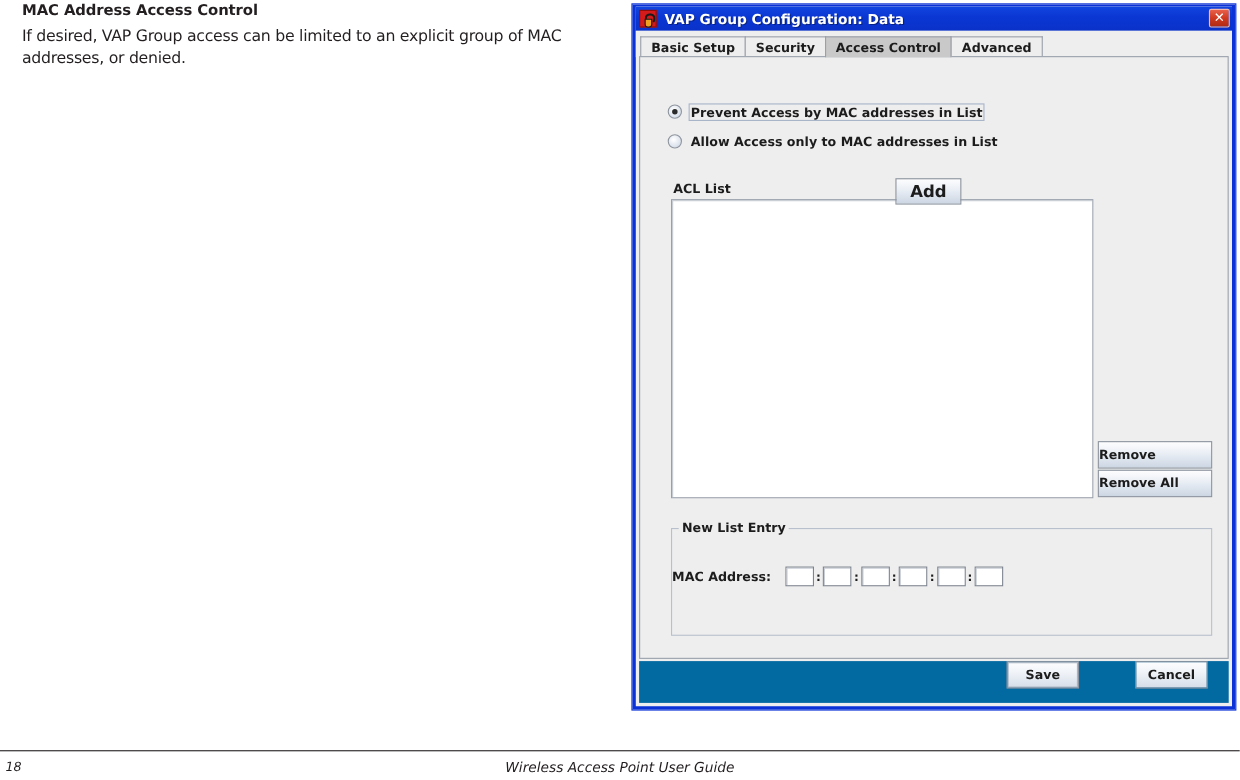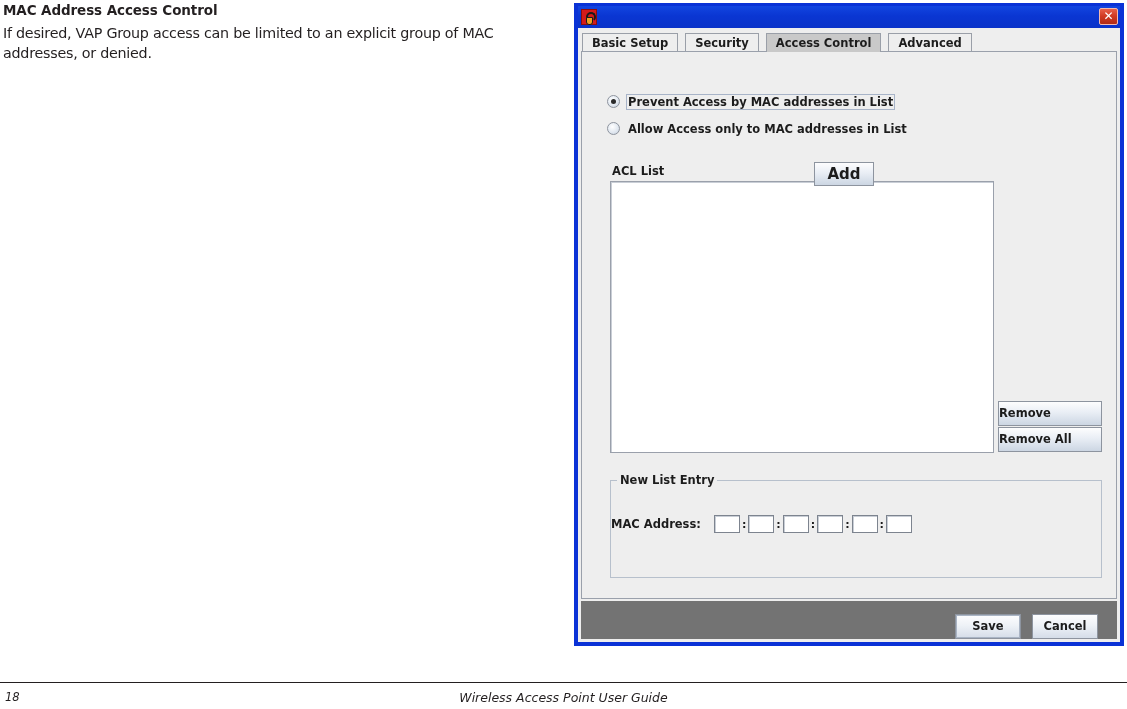--- a/index.html
+++ b/index.html
@@ -11,21 +11,21 @@
     height: 709px;
     background: #ffffff;
     font-family: "Liberation Sans", sans-serif;
     position: relative;
     overflow: hidden;
   }
 
   
   #doc-column {
     position: absolute;
-    left: 3px;
+    left: 20px;
     top: 0px;
     width: 552px;
   }
   #doc-heading {
     font-family: "DejaVu Sans", sans-serif;
     font-size: 13.5px;
     font-weight: bold;
     color: #231f20;
     letter-spacing: -0.1px;
     margin: 0;
@@ -153,21 +153,20 @@
   }
 
   
   #tabstrip {
     height: 22px;
     padding: 2px 0 0 4px;
     display: flex;
     align-items: flex-end;
     background: #eeeeee;
     position: relative;
-    gap: 8px;
   }
   .tab {
     height: 19px;
     box-sizing: border-box;
     padding: 0 9px;
     margin-right: -1px;
     font-family: "DejaVu Sans", sans-serif;
     font-size: 11.5px;
     font-weight: bold;
     color: #1c1c1c;
@@ -353,25 +352,26 @@
     cursor: pointer;
   }
 
   
   #buttonbar {
     position: absolute;
     left: 3px;
     right: 3px;
     top: 595px;
     height: 38px;
-    background: #737373;
+    background: #0369a1;
     display: flex;
-    align-items: flex-end;
+    align-items: flex-start;
     justify-content: flex-end;
     padding-right: 19px;
+    gap: 40px;
   }
   .bar-btn {
     width: 66px;
     height: 25px;
     box-sizing: border-box;
     background: linear-gradient(to bottom, #fdfdfe 0%, #eef2f7 45%, #d5dde8 100%);
     border: 1px solid #8d949f;
     font-family: "DejaVu Sans", sans-serif;
     font-size: 11.5px;
     font-weight: bold;
@@ -390,20 +390,21 @@
 
 <div id="doc-column">
   <h1 id="doc-heading">MAC Address Access Control</h1>
   <p id="doc-body">If desired, VAP Group access can be limited to an explicit group of MAC addresses, or denied.</p>
 </div>
 
 <div id="dialog">
 
   <div id="titlebar">
     <span id="app-icon"></span>
+    <span id="titlebar-title">VAP Group Configuration: Data</span>
     <span id="close-button">✕</span>
   </div>
 
   <div id="tabstrip">
     <div class="tab">Basic Setup</div>
     <div class="tab">Security</div>
     <div class="tab selected">Access Control</div>
     <div class="tab">Advanced</div>
   </div>
 

